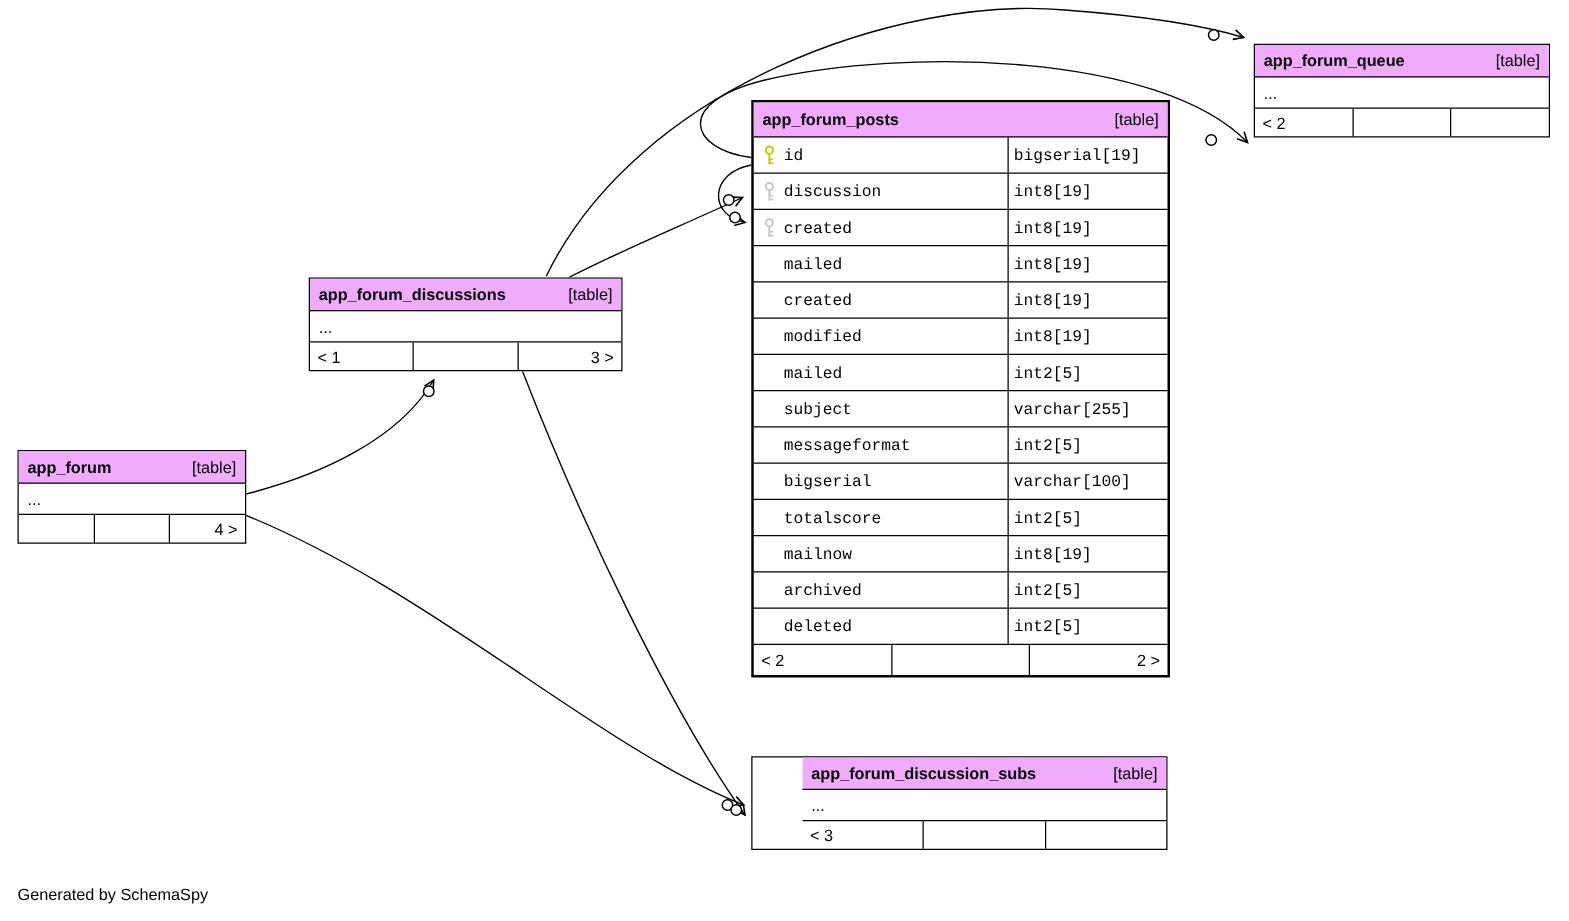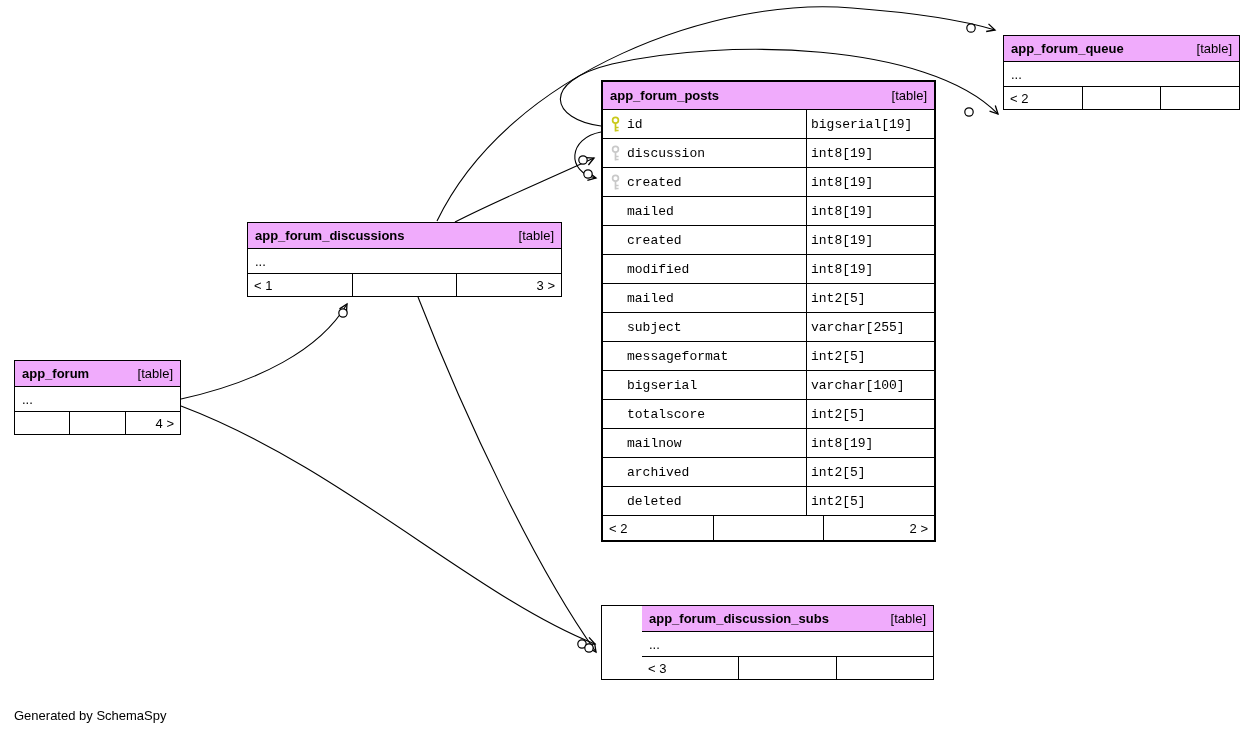--- a/index.html
+++ b/index.html
@@ -54,34 +54,34 @@
     <circle cx="971" cy="28" r="4.2"></circle>
     <circle cx="969" cy="112" r="4.2"></circle>
     <circle cx="583" cy="160" r="4.2"></circle>
     <circle cx="588" cy="174" r="4.2"></circle>
     <circle cx="343" cy="313" r="4.2"></circle>
     <circle cx="582" cy="644" r="4.2"></circle>
     <circle cx="589" cy="648" r="4.2"></circle>
   </g>
 </svg>
 
-<div class="tbl" style="left:14px; top:360px; width:167px;">
+<div class="tbl" style="left:14px; top:360px; width:183px;">
   <div class="thead">
     <span class="tname">app_forum</span>
     <span class="ttag">[table]</span>
   </div>
   <div class="erow">...</div>
   <div class="frow">
     <span class="fcell"></span>
     <span class="fcell"></span>
     <span class="fcell r">4 &gt;</span>
   </div>
 </div>
 
-<div class="tbl" style="left:247px; top:222px; width:315px;">
+<div class="tbl" style="left:247px; top:222px; width:251px;">
   <div class="thead">
     <span class="tname">app_forum_discussions</span>
     <span class="ttag">[table]</span>
   </div>
   <div class="erow">...</div>
   <div class="frow">
     <span class="fcell">&lt; 1</span>
     <span class="fcell"></span>
     <span class="fcell r">3 &gt;</span>
   </div>

